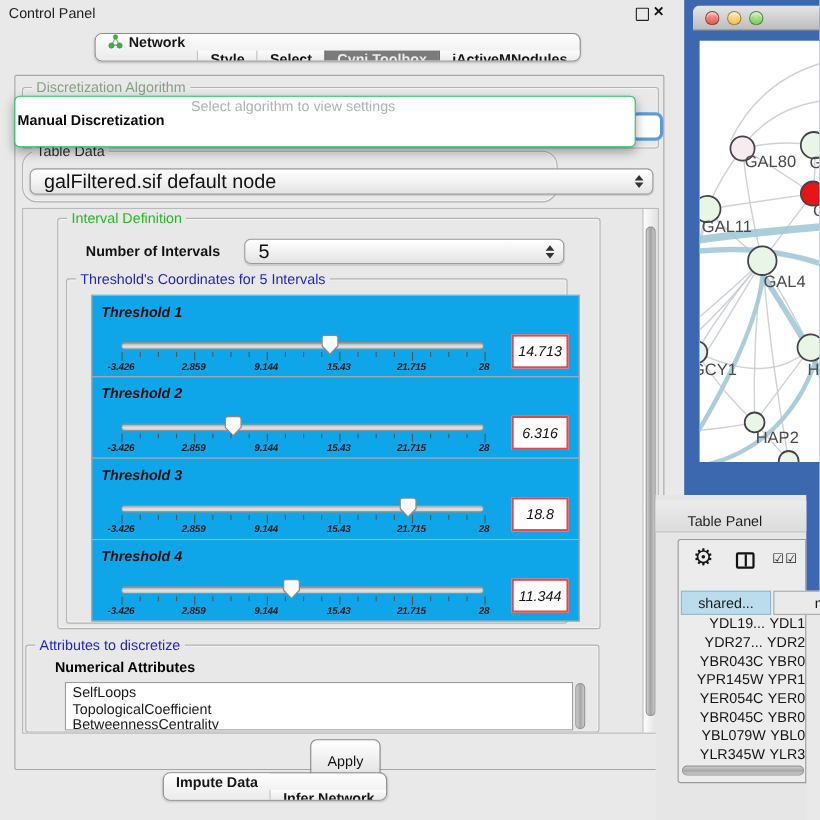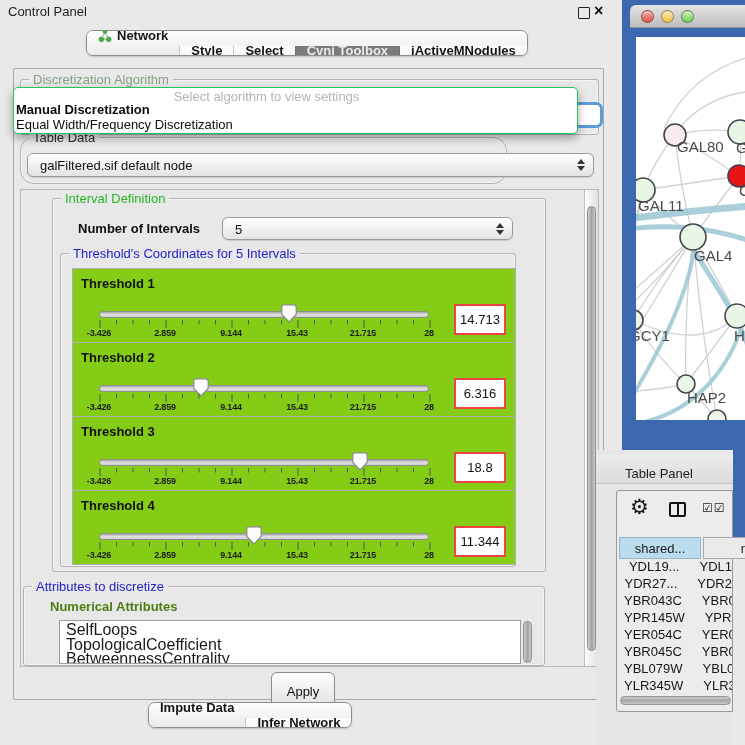--- a/index.html
+++ b/index.html
@@ -10,21 +10,21 @@
   
   #control-panel{left:0;top:0;width:608px;height:745px;background:#e9e9e9;}
   #cp-titlebar{left:0;top:0;width:608px;height:24px;}
   #cp-title{left:8px;top:4px;font-size:13px;color:#1d1d1d;}
   #float-btn{left:578px;top:7px;width:10px;height:10px;border:1.5px solid #222;border-radius:1px;background:transparent;}
   #close-btn{left:594px;top:1px;font-size:16px;font-weight:900;color:#111;line-height:20px;}
 
   .tabbar{display:flex;border:1px solid #8d8d8d;border-radius:7px;overflow:hidden;
     background:linear-gradient(#fdfdfd,#ececec);box-shadow:0 1px 2px rgba(0,0,0,.18);
     height:24px;font-size:13px;font-weight:600;color:#151515;}
-  .tab{padding:12px 11px;display:flex;align-items:flex-end;gap:5px;white-space:nowrap;background:linear-gradient(#fdfdfd,#ebebeb);}
+  .tab{padding:0 11px;display:flex;align-items:flex-start;gap:5px;white-space:nowrap;background:linear-gradient(#fdfdfd,#ebebeb);}
   .tab + .tab{border-left:1px solid #c2c2c2;margin-top:15px;}
   .tab.sel{background:#7b7b7b;color:#ececec;border-left:1px solid #6f6f6f;}
   .tab.sel + .tab{border-left:1px solid #6f6f6f;}
   #top-tabs{left:86px;top:30px;}
   #bottom-tabs{left:148px;top:702px;}
 
   #tab-content{left:13px;top:68px;width:591px;height:632px;border:1px solid #a6a6a6;border-radius:2px;background:#e9e9e9;box-sizing:border-box;}
 
   .group{position:absolute;border:1px solid #b3b3b3;border-radius:3px;box-shadow:inset 0 0 0 1px rgba(255,255,255,.5);box-sizing:border-box;}
   .gt{position:absolute;top:-8px;left:8px;background:#e9e9e9;padding:0 4px;font-size:13px;white-space:nowrap;}
@@ -37,62 +37,62 @@
   #algo-popup{left:13px;top:87px;width:565px;height:47px;background:#fff;border:1px solid #22c55e;
     border-radius:5px;box-shadow:0 4px 10px rgba(0,0,0,.35);z-index:60;box-sizing:border-box;overflow:hidden;}
   #algo-prompt{position:absolute;left:0;top:1px;width:505px;text-align:center;font-size:13px;color:#b3b3b3;}
   .algo-item{position:absolute;left:2px;font-size:13px;color:#0c0c0c;white-space:nowrap;text-align:center;}
   .algo-item.first{top:14px;font-weight:bold;}
   .algo-item.second{top:29px;}
 
   #td-group{left:6px;top:68px;width:487px;height:47px;border-radius:14px;}
   #td-title{color:#2b2b2b;}
   .combo{position:absolute;background:linear-gradient(#ffffff,#f3f3f3 45%,#e3e3e3);border:1px solid #9b9b9b;
-    border-radius:6px;box-shadow:inset 0 1px 0 #fff,0 1px 1px rgba(0,0,0,.12);box-sizing:border-box;font-size:13px;color:#111;}
+    border-radius:6px;box-shadow:inset 0 1px 0 #fff,0 1px 1px rgba(0,0,0,.12);box-sizing:border-box;font-size:18px;color:#111;}
   .combo .val{position:absolute;left:12px;top:50%;transform:translateY(-50%);white-space:nowrap;}
   .spin{position:absolute;right:8px;top:50%;transform:translateY(-50%);display:flex;flex-direction:column;gap:2px;}
   .tri-up{width:0;height:0;border-left:4px solid transparent;border-right:4px solid transparent;border-bottom:5px solid #333;}
   .tri-dn{width:0;height:0;border-left:4px solid transparent;border-right:4px solid transparent;border-top:5px solid #333;}
   #td-combo{left:6px;top:15px;width:567px;height:24px;}
 
   #scrollpane{left:6px;top:120px;width:579px;height:478px;border:1px solid #b9b9b9;background:#e8e8e8;box-sizing:border-box;overflow:hidden;}
   #vscroll{position:absolute;left:563px;top:0;width:14px;height:476px;background:linear-gradient(to right,#fdfdfd,#dedede);border-left:1px solid #c2c2c2;}
   #vscroll-thumb{position:absolute;left:2px;top:16px;width:9px;height:445px;border-radius:5px;
     background:linear-gradient(to right,#cfcfcf,#a2a2a2 50%,#c8c8c8);border:1px solid #8f8f8f;box-sizing:border-box;}
 
   #interval-group{left:31px;top:8px;width:494px;height:374px;background:#e8e8e8;}
   #interval-title{color:#25b825;background:#e8e8e8;}
   #num-label{position:absolute;left:25px;top:22px;font-size:13px;font-weight:bold;color:#111;}
   #num-combo{left:169px;top:18px;width:291px;height:23px;}
 
   #thr-group{left:7px;top:54px;width:456px;height:314px;}
   #thr-title{color:#2222cc;background:#e8e8e8;}
 
-  .thr-panel{position:absolute;left:11px;width:444px;height:75px;border:1px solid #aeaeae;background:#84cc16;box-sizing:border-box;}
+  .thr-panel{position:absolute;left:22px;width:444px;height:75px;border:1px solid #aeaeae;background:#0ea5e9;box-sizing:border-box;font-style:italic;}
   .thr-label{position:absolute;left:8px;top:7px;font-size:13px;font-weight:bold;color:#111;}
   .thr-track{position:absolute;left:26px;top:42px;width:330px;height:7px;border:1px solid #8f8f8f;border-radius:4px;
     background:linear-gradient(#a9a9a9,#e2e2e2 55%,#cdcdcd);box-sizing:border-box;}
   .thr-thumb{position:absolute;top:35px;width:16px;height:19px;}
   .thr-ticks{position:absolute;left:26px;top:51px;width:332px;height:9px;}
   .thr-ticklabel{position:absolute;top:59px;width:100px;text-align:center;font-size:9px;font-weight:600;color:#1c1c1c;letter-spacing:-0.2px;}
   .thr-value{position:absolute;left:381px;top:35px;width:52px;height:31px;background:#fff;border:2px solid #ef4444;
     box-sizing:border-box;font-size:13px;color:#111;display:flex;align-items:center;justify-content:center;}
 
   #attr-group{left:2px;top:396px;width:522px;height:80px;background:#e8e8e8;}
   #attr-title{color:#2222cc;background:#e8e8e8;}
-  #attr-sub{position:absolute;left:26px;top:12px;font-size:13px;font-weight:bold;color:#4d7c0f;}
+  #attr-sub{position:absolute;left:26px;top:12px;font-size:13px;font-weight:bold;color:#000000;}
   #attr-list{position:absolute;left:35px;top:33px;width:462px;height:44px;background:#fff;border:1px solid #9d9d9d;
-    box-sizing:border-box;overflow:hidden;font-size:16px;color:#1a1a1a;padding:2px 0 0 6px;}
+    box-sizing:border-box;overflow:hidden;font-size:13px;color:#1a1a1a;padding:2px 0 0 6px;}
   .attr-item{line-height:14.5px;white-space:nowrap;}
   #attr-scroll{position:absolute;left:499px;top:34px;width:9px;height:42px;border-radius:5px;
     background:linear-gradient(to right,#cdcdcd,#a6a6a6 50%,#c8c8c8);border:1px solid #939393;box-sizing:border-box;}
 
   .btn{position:absolute;background:linear-gradient(#ffffff,#f0f0f0 45%,#dedede);border:1px solid #8a8a8a;border-radius:6px;
     font-size:13px;color:#111;display:flex;align-items:center;justify-content:center;box-shadow:0 1px 1px rgba(0,0,0,.15);box-sizing:border-box;}
-  #apply-btn{left:257px;top:603px;width:64px;height:39px;}
+  #apply-btn{left:268px;top:603px;width:64px;height:39px;}
 
   
   #net-window{left:622px;top:0;width:123px;height:552px;background:#3c68b0;}
   #mac-titlebar{left:8px;top:5px;width:115px;height:23px;border-radius:6px 0 0 0;
     background:linear-gradient(#e6e6e6,#bcbcbc);border-bottom:1px solid #8e8e8e;box-sizing:border-box;}
   .light{position:absolute;top:5px;width:13px;height:13px;border-radius:50%;border:1px solid rgba(0,0,0,.35);
     box-shadow:inset 0 2px 2px rgba(255,255,255,.65);box-sizing:border-box;}
   #light-red{left:11px;background:radial-gradient(circle at 50% 35%, #f2928b, #df4a41);}
   #light-yellow{left:31px;background:radial-gradient(circle at 50% 35%, #fbdf9a, #efb83d);}
   #light-green{left:51px;background:radial-gradient(circle at 50% 35%, #b8eb9b, #64c349);}
@@ -106,21 +106,21 @@
   #gear{position:absolute;left:13px;top:4px;font-family:"DejaVu Sans",sans-serif;font-size:21px;color:#161616;}
   #split-icon{position:absolute;left:52px;top:11px;width:17px;height:15px;border:2px solid #111;border-radius:2px;box-sizing:border-box;}
   #split-icon div{position:absolute;left:5.5px;top:0;width:2px;height:11px;background:#111;}
   #checks{position:absolute;left:85px;top:10px;font-family:"DejaVu Sans",sans-serif;font-size:12px;color:#161616;letter-spacing:1px;white-space:nowrap;}
   #tp-header{position:absolute;left:2px;top:46px;height:22px;display:flex;}
   .hcell{box-sizing:border-box;border:1px solid #a9a9a9;font-size:13px;color:#1a1a1a;display:flex;align-items:center;justify-content:center;background:#eaeaea;}
   .hcell.sel{background:#badcec;border-color:#95b7c8;}
   #tp-rows{position:absolute;left:2px;top:68px;width:113px;height:136px;overflow:hidden;font-size:13px;color:#161616;}
   .trow{height:17px;display:flex;white-space:nowrap;}
   .tcell1{width:84px;padding-left:5px;box-sizing:border-box;}
-  .tcell2{padding-left:4px;margin-left:16px;}
+  .tcell2{padding-left:4px;}
   #hscroll{position:absolute;left:3px;top:205px;width:111px;height:9px;border-radius:5px;
     background:linear-gradient(#cdcdcd,#a8a8a8 50%,#c8c8c8);border:1px solid #949494;box-sizing:border-box;}
 </style>
 </head>
 <body>
 
 <div id="root">
 
   <div id="control-panel" class="abs">
     <div id="cp-titlebar" class="abs">
@@ -354,21 +354,20 @@
           <div id="vscroll-thumb"></div>
         </div>
       </div>
 
       <div id="apply-btn" class="btn">Apply</div>
     </div>
 
     <div id="algo-popup" class="abs">
       <div id="algo-prompt">Select algorithm to view settings</div>
     <div class="algo-item first">Manual Discretization</div>
-        <div class="algo-item second">Equal Width/Frequency Discretization</div>
       </div>
 
     <div id="bottom-tabs" class="abs tabbar">
         <div class="tab">
           <span>Impute Data</span>
         </div>
         <div class="tab">
           <span>Infer Network</span>
         </div>
       </div>

